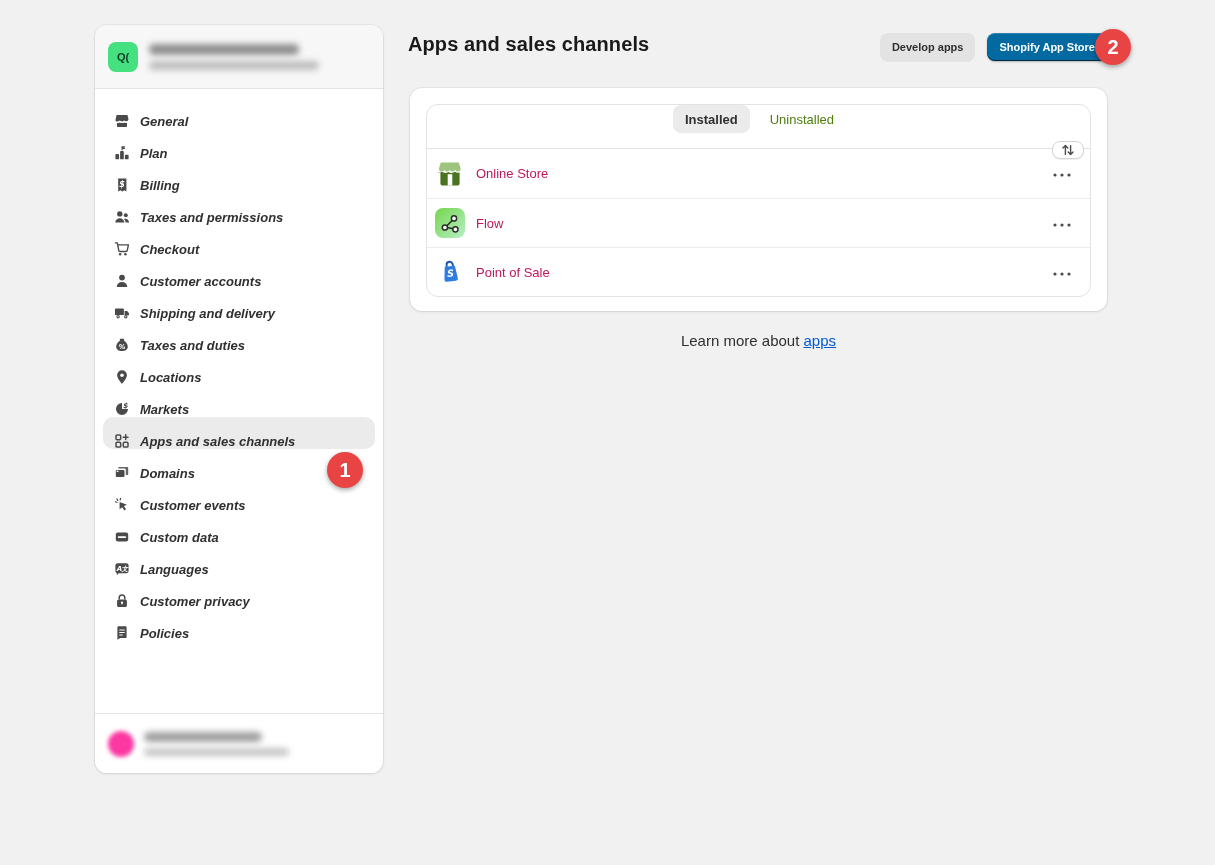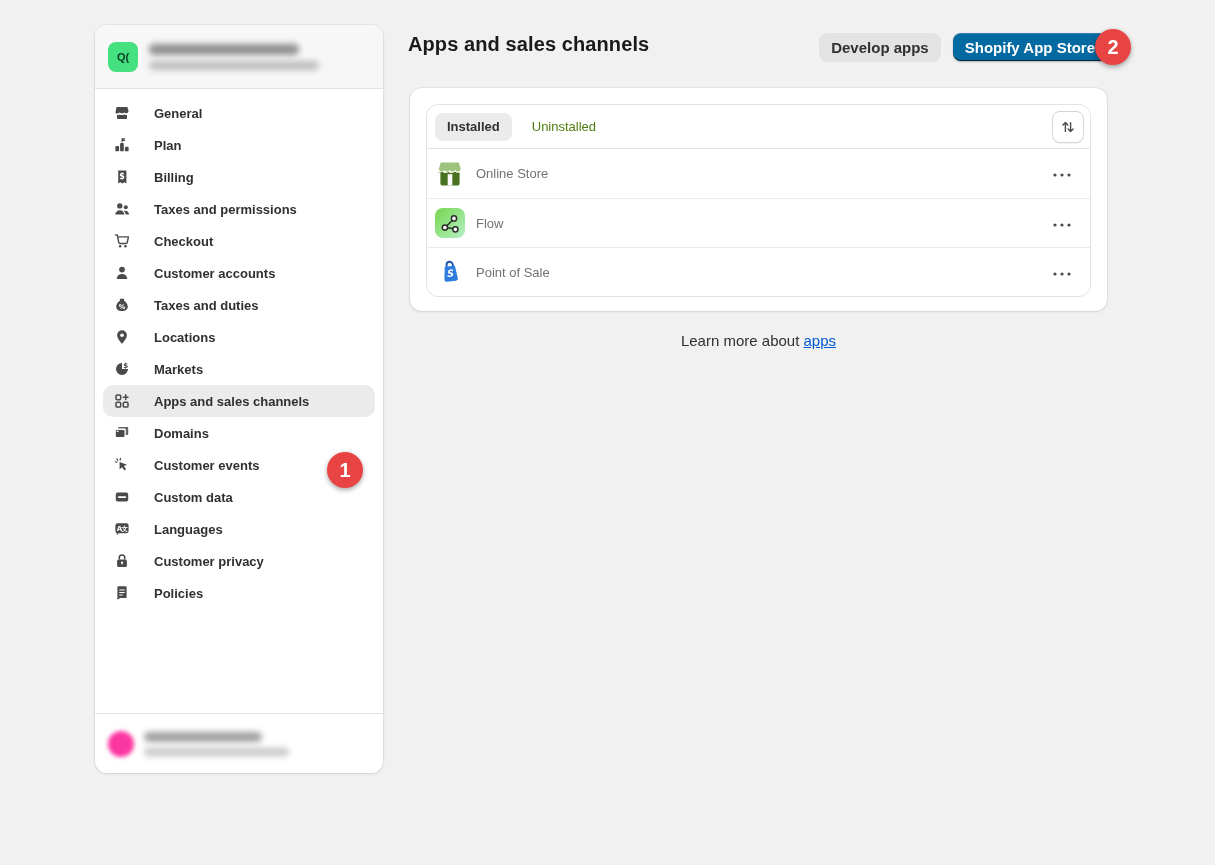--- a/index.html
+++ b/index.html
@@ -28,61 +28,61 @@
     font-size:11px; font-weight:700; color:#0b3d22; overflow:hidden;
   }
   .blur-bars { display:flex; flex-direction:column; gap:6px; }
   .blur-bar { border-radius:5px; filter:blur(3px); }
   .bar-store-name   { width:150px; height:11px; background:#8e8e8e; }
   .bar-store-email  { width:170px; height:9px;  background:#bdbdbd; }
   .bar-user-name    { width:118px; height:10px; background:#9e9e9e; }
   .bar-user-email   { width:145px; height:8px;  background:#c6c6c6; }
   .sidebar-nav { padding:8px; }
   .nav-item {
-    height:32px; display:flex; align-items:center; gap:24px;
+    height:32px; display:flex; align-items:flex-end; gap:10px;
     padding:0 11px; border-radius:10px; cursor:pointer;
-    font-size:13px; font-weight:600; color:#303030; position:relative;
+    font-size:13px; font-weight:600; color:#303030; position:relative;font-style:italic;
   }
   .nav-item.active { background:#ebebeb; }
   .nav-icon { width:16px; height:16px; flex:0 0 auto; color:#4a4a4a; display:flex; align-items:center; }
   .nav-icon svg { width:16px; height:16px; display:block; }
   .sidebar-footer {
     position:absolute; left:0; bottom:0; width:100%; height:60px;
     border-top:1px solid #e3e3e3; border-radius:0 0 12px 12px;
     display:flex; align-items:center; padding:0 13px; gap:10px; background:#fff;
   }
   .user-avatar { width:26px; height:26px; border-radius:50%; filter:blur(2px); flex:0 0 auto; }
   
   .page-title { position:absolute; left:408px; top:33px; font-size:20px; font-weight:700; color:#1a1a1a; letter-spacing:.1px; }
   .header-actions { position:absolute; top:33px; right:108px; display:flex; gap:12px; height:28px; }
   .btn { border:none; border-radius:8px; height:28px; padding:0 12px; font-family:inherit;
-         font-size:15px; font-weight:700; cursor:pointer; display:flex; align-items:center; }
+         font-size:11px; font-weight:700; cursor:pointer; display:flex; align-items:center; }
   .btn-secondary { background:#e3e3e3; color:#303030; box-shadow:0 1px 0 rgba(0,0,0,.05); }
   .btn-primary-dark { background:#0369a1; color:#fff;
         box-shadow:inset 0 1px 0 rgba(255,255,255,.16), inset 0 -1px 0 rgba(0,0,0,.6), 0 1px 2px rgba(0,0,0,.25); }
   
   .card {
     position:absolute; left:410px; top:88px; width:697px; height:223px;
     background:#fff; border-radius:12px; padding:16px;
     box-shadow:0 1px 3px rgba(26,26,26,.10), 0 0 0 1px rgba(0,0,0,.045);
   }
   .list-box { border:1px solid #e3e3e3; border-radius:12px; overflow:hidden; background:#fff; }
-  .list-header { height:44px; display:flex; align-items:center; gap:8px; padding:0 6px 0 8px; border-bottom:1px solid #e3e3e3; }
+  .list-header { height:44px; display:flex; align-items:center; gap:8px; padding:0 6px 0 8px; border-bottom:1px solid #e3e3e3;flex-direction:column; }
   .tab { border:none; background:transparent; font-family:inherit; font-size:13px; font-weight:500; color:#4d7c0f;
          height:28px; padding:0 12px; border-radius:8px; cursor:pointer; }
   .tab.active { background:#ebebeb; color:#303030; font-weight:600; }
   .sort-btn { margin-left:auto; width:32px; height:32px; border-radius:8px; border:1px solid #d4d4d4;
               background:#fff; cursor:pointer; display:flex; align-items:center; justify-content:center;
               color:#4a4a4a; box-shadow:0 1px 0 rgba(0,0,0,.06); }
   .sort-btn svg { width:16px; height:16px; }
   .app-row { height:49px; display:flex; align-items:center; gap:11px; padding:0 14px 0 8px; border-top:1px solid #ebebeb; }
   .app-row:first-of-type { border-top:none; }
   .app-icon { width:30px; height:30px; flex:0 0 auto; }
   .app-icon svg { width:30px; height:30px; display:block; }
-  .app-name { font-size:13px; font-weight:500; color:#737373; }
+  .app-name { font-size:13px; font-weight:500; color:#be185d; }
   .dots-btn { margin-left:auto; border:none; background:transparent; cursor:pointer; color:#4a4a4a;
               display:flex; align-items:center; height:28px; padding:0 4px; border-radius:6px; }
   
   .learn-more { position:absolute; left:410px; top:332px; width:697px; text-align:center; font-size:15px; color:#303030; }
   .learn-more a { color:#005bd3; text-decoration:underline; cursor:pointer; }
   
   .annot {
     position:absolute; width:36px; height:36px; border-radius:50%;
     display:flex; align-items:center; justify-content:center;
     color:#fff; font-size:20px; font-weight:700;
@@ -158,20 +158,33 @@
         <span class="nav-label">Checkout</span>
       </div>
       <div class="nav-item">
         <span class="nav-icon">
           <svg viewBox="0 0 16 16" fill="currentColor">
             <circle cx="8" cy="4.6" r="2.9"></circle>
             <path d="M2.7 14c.3-3 2.4-4.9 5.3-4.9s5 1.9 5.3 4.9H2.7Z"></path>
           </svg>
         </span>
         <span class="nav-label">Customer accounts</span>
+      </div>
+      <div class="nav-item">
+        <span class="nav-icon">
+          <svg viewBox="0 0 16 16" fill="currentColor">
+            <path d="M1 4.1c0-.4.3-.7.7-.7h7.5c.4 0 .7.3.7.7V10H1V4.1Z"></path>
+            <path d="M10.6 5.9h2.2c.2 0 .4.1.6.3l1.4 1.8c.1.2.2.4.2.6v1.6h-4.4V5.9Z"></path>
+            <circle cx="4.1" cy="11.7" r="1.7"></circle>
+            <circle cx="11.8" cy="11.7" r="1.7"></circle>
+            <circle cx="4.1" cy="11.7" r=".6" fill="#fff"></circle>
+            <circle cx="11.8" cy="11.7" r=".6" fill="#fff"></circle>
+          </svg>
+        </span>
+        <span class="nav-label">Shipping and delivery</span>
       </div>
       <div class="nav-item">
         <span class="nav-icon">
           <svg viewBox="0 0 16 16" fill="currentColor">
             <path d="M6.1 1.7h3.8c.3 0 .5.3.4.6l-.5 1.3c1.9 1.2 4 3.3 4 6.1 0 2.8-2.5 4.4-5.8 4.4S2.2 12.5 2.2 9.7c0-2.8 2.1-4.9 4-6.1l-.5-1.3c-.1-.3.1-.6.4-.6Z"></path>
             <text x="8" y="11.6" font-size="6.6" font-weight="bold" fill="#fff" text-anchor="middle" font-family="DejaVu Sans,sans-serif">%</text>
           </svg>
         </span>
         <span class="nav-label">Taxes and duties</span>
       </div>

